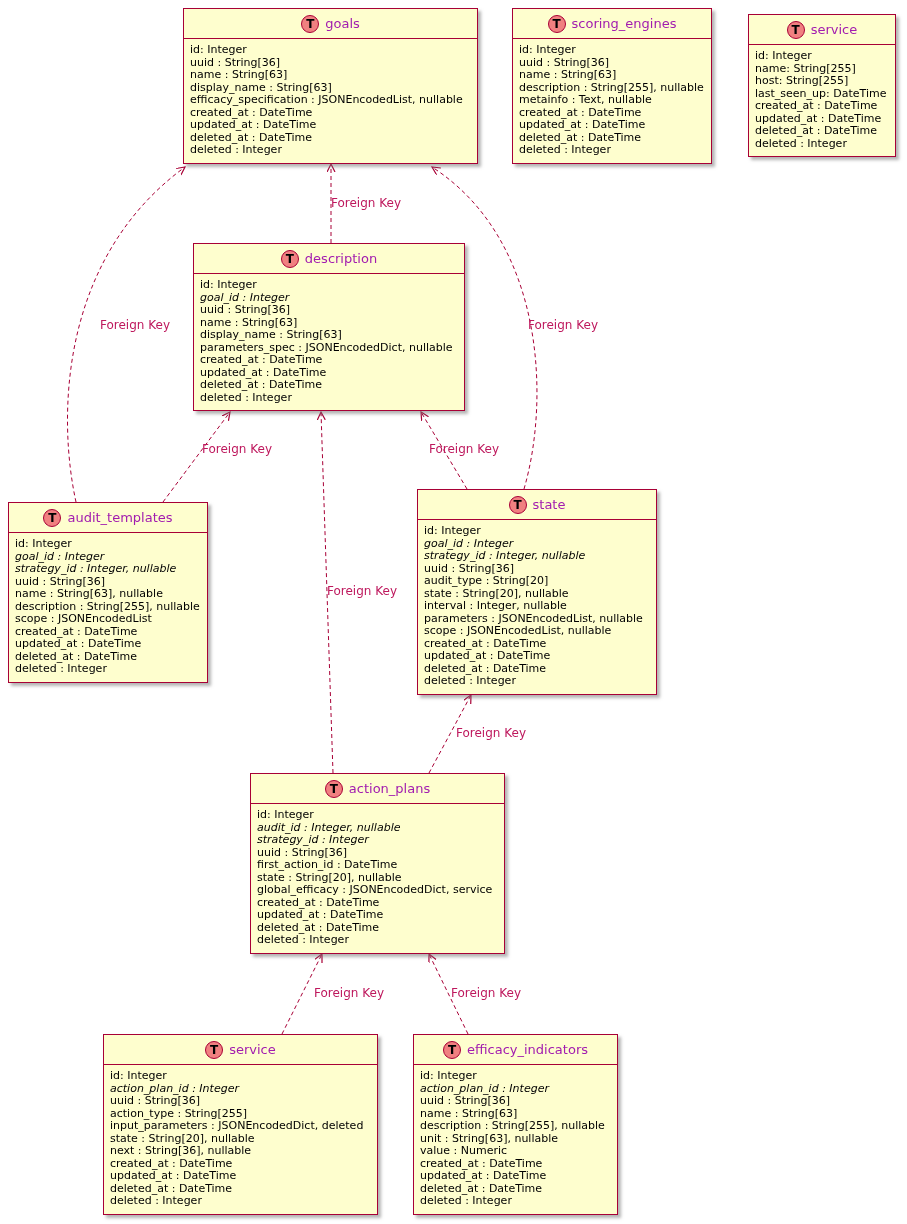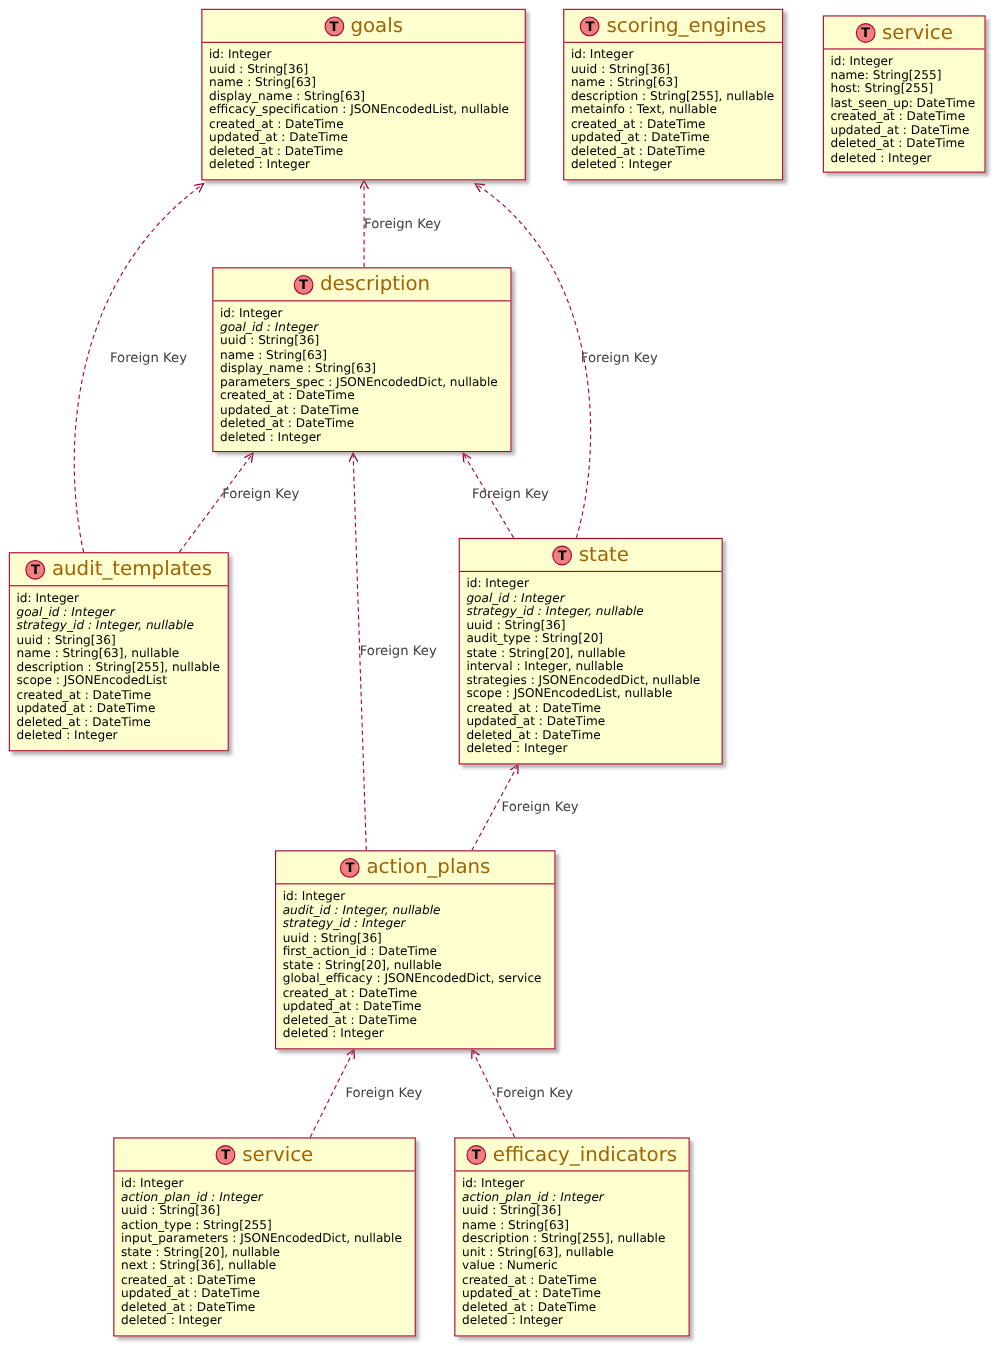--- a/index.html
+++ b/index.html
@@ -35,31 +35,31 @@
     width: 18px; height: 18px;
     border-radius: 50%;
     background: var(--icon-bg, #F08080);
     border: 1px solid var(--border, #A80036);
     color: #000;
     font-size: 12px;
     font-weight: bold;
     display: flex; align-items: center; justify-content: center;
     flex: 0 0 auto;
   }
-  .t-title { font-size: 18px; color: #a16207; white-space: nowrap; }
+  .t-title { font-size: 13px; color: #a21caf; white-space: nowrap; }
   .t-body { padding: 5px 6px 6px 6px; }
   .field {
     font-size: 11px;
     line-height: 12.5px;
     color: #000;
     white-space: nowrap;
   }
   .field.u { }
   .field.i { font-style: italic; }
-  .fk-label { position: absolute; font-size: 12px; color: #404040; white-space: nowrap; }
+  .fk-label { position: absolute; font-size: 12px; color: #be185d; white-space: nowrap; }
   svg.arrows { position: absolute; left: 0; top: 0; pointer-events: none; }
   .arrows path { fill: none; stroke: var(--arrow, #A80036); }
   .arrows path.rel { stroke-width: 1; stroke-dasharray: 4,3; }
   .arrows marker path { stroke-width: 1.2; }
 </style>
 </head>
 <body>
 
 <div id="diagram" style="--table-bg: #FEFECE; --border: #A80036; --arrow: #A80036; --icon-bg: #F08080;">
 
@@ -178,21 +178,21 @@
       <span class="t-title">state</span>
     </div>
     <div class="t-body">
         <div class="field u">id: Integer</div>
         <div class="field u i">goal_id : Integer</div>
         <div class="field u i">strategy_id : Integer, nullable</div>
         <div class="field">uuid : String[36]</div>
         <div class="field">audit_type : String[20]</div>
         <div class="field">state : String[20], nullable</div>
         <div class="field">interval : Integer, nullable</div>
-        <div class="field">strategies : JSONEncodedDict, nullable</div>
+        <div class="field">parameters : JSONEncodedList, nullable</div>
         <div class="field">scope : JSONEncodedList, nullable</div>
         <div class="field">created_at : DateTime</div>
         <div class="field">updated_at : DateTime</div>
         <div class="field">deleted_at : DateTime</div>
         <div class="field">deleted : Integer</div>
       </div>
   </div>
 
   <div class="table" style="left:250px; top:773px; min-width:255px;">
     <div class="t-header">
@@ -217,21 +217,21 @@
   <div class="table" style="left:103px; top:1034px; min-width:275px;">
     <div class="t-header">
       <span class="t-icon">T</span>
       <span class="t-title">service</span>
     </div>
     <div class="t-body">
         <div class="field u">id: Integer</div>
         <div class="field u i">action_plan_id : Integer</div>
         <div class="field">uuid : String[36]</div>
         <div class="field">action_type : String[255]</div>
-        <div class="field">input_parameters : JSONEncodedDict, nullable</div>
+        <div class="field">input_parameters : JSONEncodedDict, deleted</div>
         <div class="field">state : String[20], nullable</div>
         <div class="field">next : String[36], nullable</div>
         <div class="field">created_at : DateTime</div>
         <div class="field">updated_at : DateTime</div>
         <div class="field">deleted_at : DateTime</div>
         <div class="field">deleted : Integer</div>
       </div>
   </div>
 
   <div class="table" style="left:413px; top:1034px; min-width:205px;">

